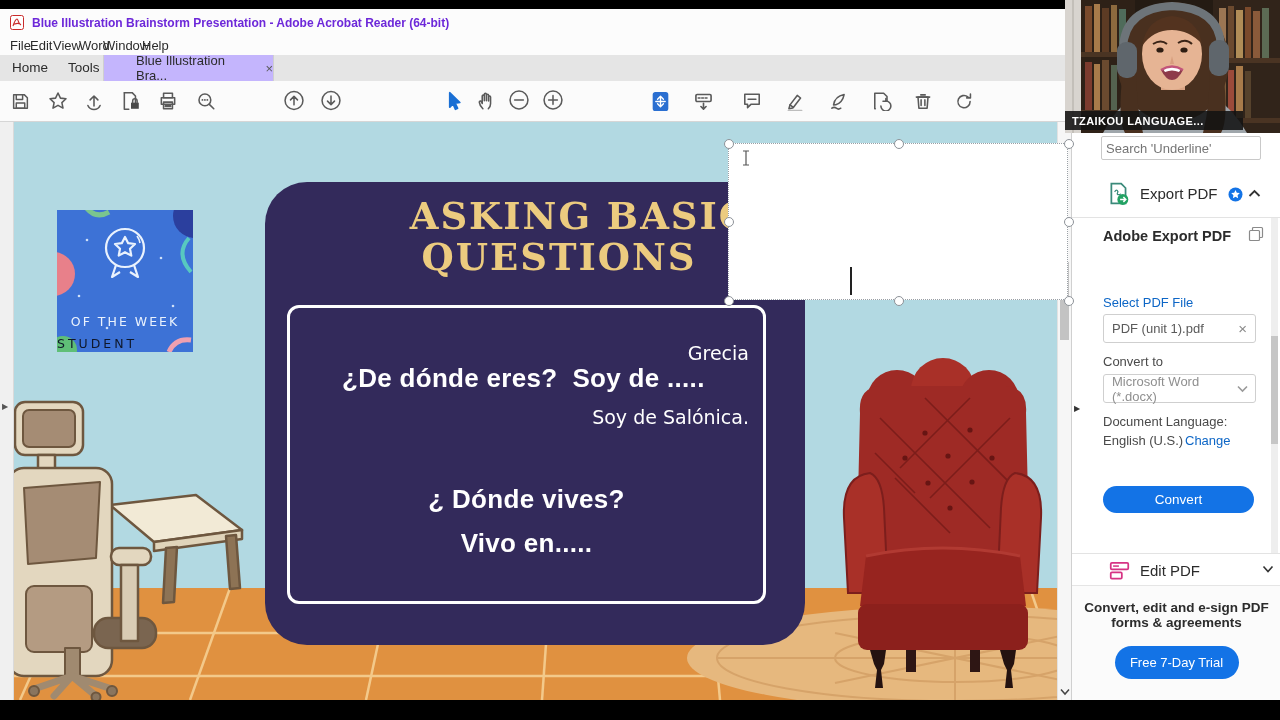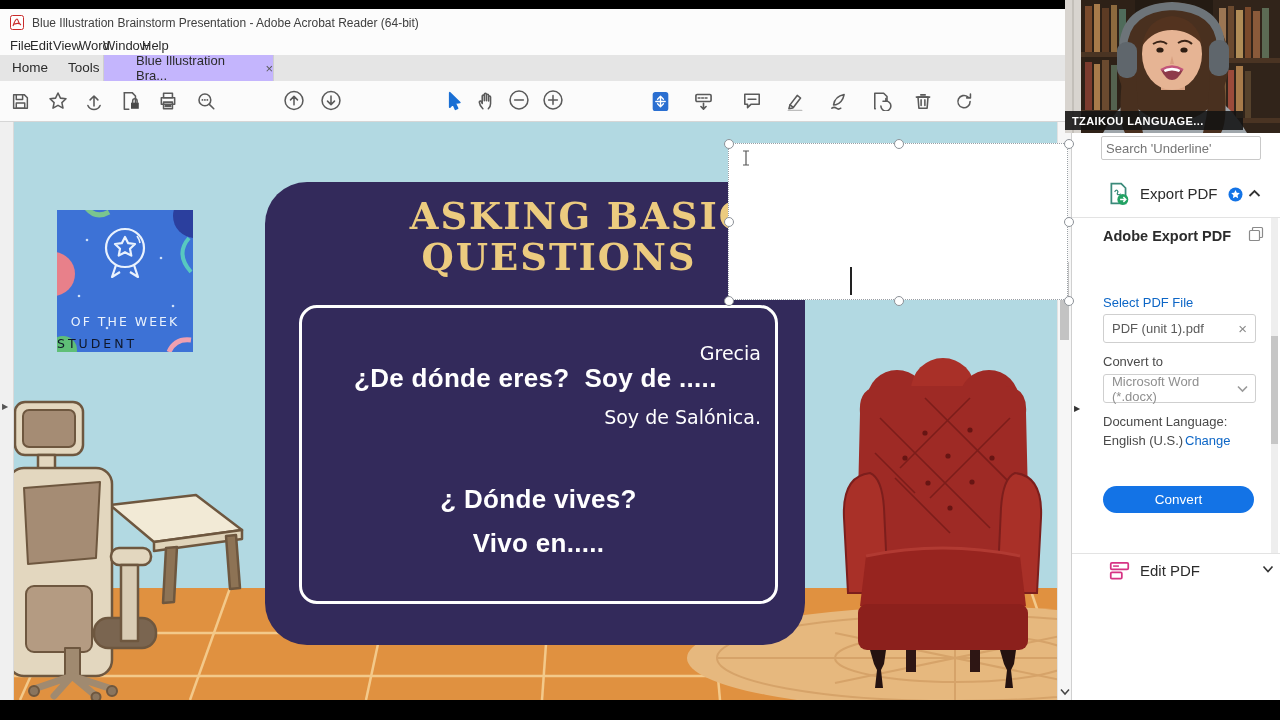--- a/index.html
+++ b/index.html
@@ -25,21 +25,21 @@
 
   <div class="abs" style="left:0;top:0;width:1280px;height:9px;background:#000;"></div>
 
   <div class="abs" style="left:0;top:9px;width:1280px;height:27px;background:#fcfcfc;">
     <span class="abs" style="left:10px;top:6px;">
       <svg width="14" height="15" viewBox="0 0 14 15">
           <rect x="0.5" y="0.5" width="13" height="14" rx="2" fill="#fff" stroke="#c92b2b"></rect>
           <path d="M3,11 C4,8 5.5,4 7,4 C8.5,4 7.5,8 11,10 M4.2,9.2 C6,8.4 9,8.2 10.4,9" stroke="#c92b2b" stroke-width="1.1" fill="none"></path>
         </svg>
     </span>
-    <span class="abs" style="left:32px;top:7px;font-size:12px;color:#404040;">Blue Illustration Brainstorm Presentation - Adobe Acrobat Reader (64-bit)</span>
+    <span class="abs" style="left:32px;top:7px;font-size:12px;color:#6d28d9;font-weight:bold;">Blue Illustration Brainstorm Presentation - Adobe Acrobat Reader (64-bit)</span>
   </div>
 
   <div class="abs" style="left:0;top:36px;width:1280px;height:19px;background:#fcfcfc;">
     <span class="menu-item" style="left:6px;">File</span>
     <span class="menu-item" style="left:26px;">Edit</span>
     <span class="menu-item" style="left:49px;text-align:center;">View</span>
     <span class="menu-item" style="left:75px;">Word</span>
     <span class="menu-item" style="left:99px;">Window</span>
     <span class="menu-item" style="left:138px;">Help</span>
   </div>
@@ -254,21 +254,21 @@
       </svg>
       <div class="abs" style="left:0;top:84px;width:136px;text-align:left;color:#0f172a;font-size:12.5px;letter-spacing:3px;font-family:'DejaVu Sans',sans-serif;margin-top:42px;">STUDENT</div>
       <div class="abs" style="left:0;top:104px;width:136px;text-align:center;color:#eaf2fd;font-size:12.5px;letter-spacing:2px;font-family:'DejaVu Sans',sans-serif;">OF THE WEEK</div>
     </div>
 
     <div class="abs" style="left:251px;top:60px;width:540px;height:463px;background:#332a5b;border-radius:42px;">
       <div style="margin-top:14px;padding-left:90px;text-align:center;color:#eccb7f;font-family:'DejaVu Serif',serif;font-weight:bold;font-size:37px;line-height:41px;letter-spacing:2px;">ASKING BASIC</div>
       <div style="padding-left:48px;text-align:center;color:#eccb7f;font-family:'DejaVu Serif',serif;font-weight:bold;font-size:37px;line-height:41px;letter-spacing:2px;">QUESTIONS</div>
     </div>
 
-    <div class="abs" style="left:285px;top:183px;width:479px;height:299px;border:3px solid #fff;border-radius:18px;box-sizing:border-box;">
+    <div class="abs" style="left:273px;top:183px;width:479px;height:299px;border:3px solid #fff;border-radius:12px;box-sizing:border-box;">
       <div class="abs slide-reg" style="right:14px;top:34px;">Grecia</div>
       <div class="abs slide-bold" style="left:52px;top:55px;white-space:pre;">¿De dónde eres?  Soy de .....</div>
       <div class="abs slide-reg" style="right:14px;top:98px;">Soy de Salónica.</div>
       <div class="abs slide-bold" style="left:0;top:176px;width:100%;text-align:center;">¿ Dónde vives?</div>
       <div class="abs slide-bold" style="left:0;top:220px;width:100%;text-align:center;">Vivo en.....</div>
     </div>
 
     <svg class="abs" style="left:0;top:268px;" width="250" height="310" viewBox="0 0 250 310">
       <g stroke="#6e573f" stroke-width="2.5" stroke-linejoin="round">
 
@@ -420,20 +420,27 @@
         <rect x="1.5" y="2.5" width="15" height="5.5" rx="1" fill="none" stroke="#d63384" stroke-width="1.5"></rect>
         <rect x="1.5" y="10.5" width="9.5" height="5.5" rx="1" fill="none" stroke="#d63384" stroke-width="1.5"></rect>
         <path d="M3.5,5.2 h5" stroke="#d63384" stroke-width="1.3"></path>
       </svg>
       <span style="position:absolute;left:68px;top:4px;font-size:15px;color:#2b2b2b;">Edit PDF</span>
       <svg style="position:absolute;left:190px;top:7px;" width="12" height="9" viewBox="0 0 12 9">
           <path d="M1.5,1.5 L6,6.5 L10.5,1.5" stroke="#333" stroke-width="1.6" fill="none"></path>
         </svg>
     </div>
 
+    <div class="abs" style="left:0;top:463px;width:209px;height:115px;background:#fbfbfb;border-top:1px solid #e5e5e5;box-sizing:border-box;">
+      <div style="margin-top:14px;text-align:center;font-size:13.5px;font-weight:bold;color:#2c2c2c;">Convert, edit and e-sign PDF</div>
+      <div style="text-align:center;font-size:13.5px;font-weight:bold;color:#2c2c2c;">forms &amp; agreements</div>
+      <div style="margin:16px auto 0;width:124px;height:33px;border-radius:17px;background:#1373e6;display:flex;align-items:center;justify-content:center;">
+        <span style="color:#fff;font-size:13px;">Free 7-Day Trial</span>
+      </div>
+    </div>
   </div>
 
   <div class="abs" style="left:1065px;top:0;width:215px;height:133px;z-index:8;overflow:hidden;background:#211a14;">
     <svg width="215" height="133" viewBox="0 0 215 133">
       <rect x="0" y="0" width="215" height="133" fill="#241b13"></rect>
       <rect x="0" y="0" width="16" height="133" fill="#d8d4cf"></rect>
       <line x1="8" y1="0" x2="8" y2="133" stroke="#bdb8b2" stroke-width="1.5"></line>
 
       <g>
         <rect x="16" y="0" width="54" height="133" fill="#2e2117"></rect>

